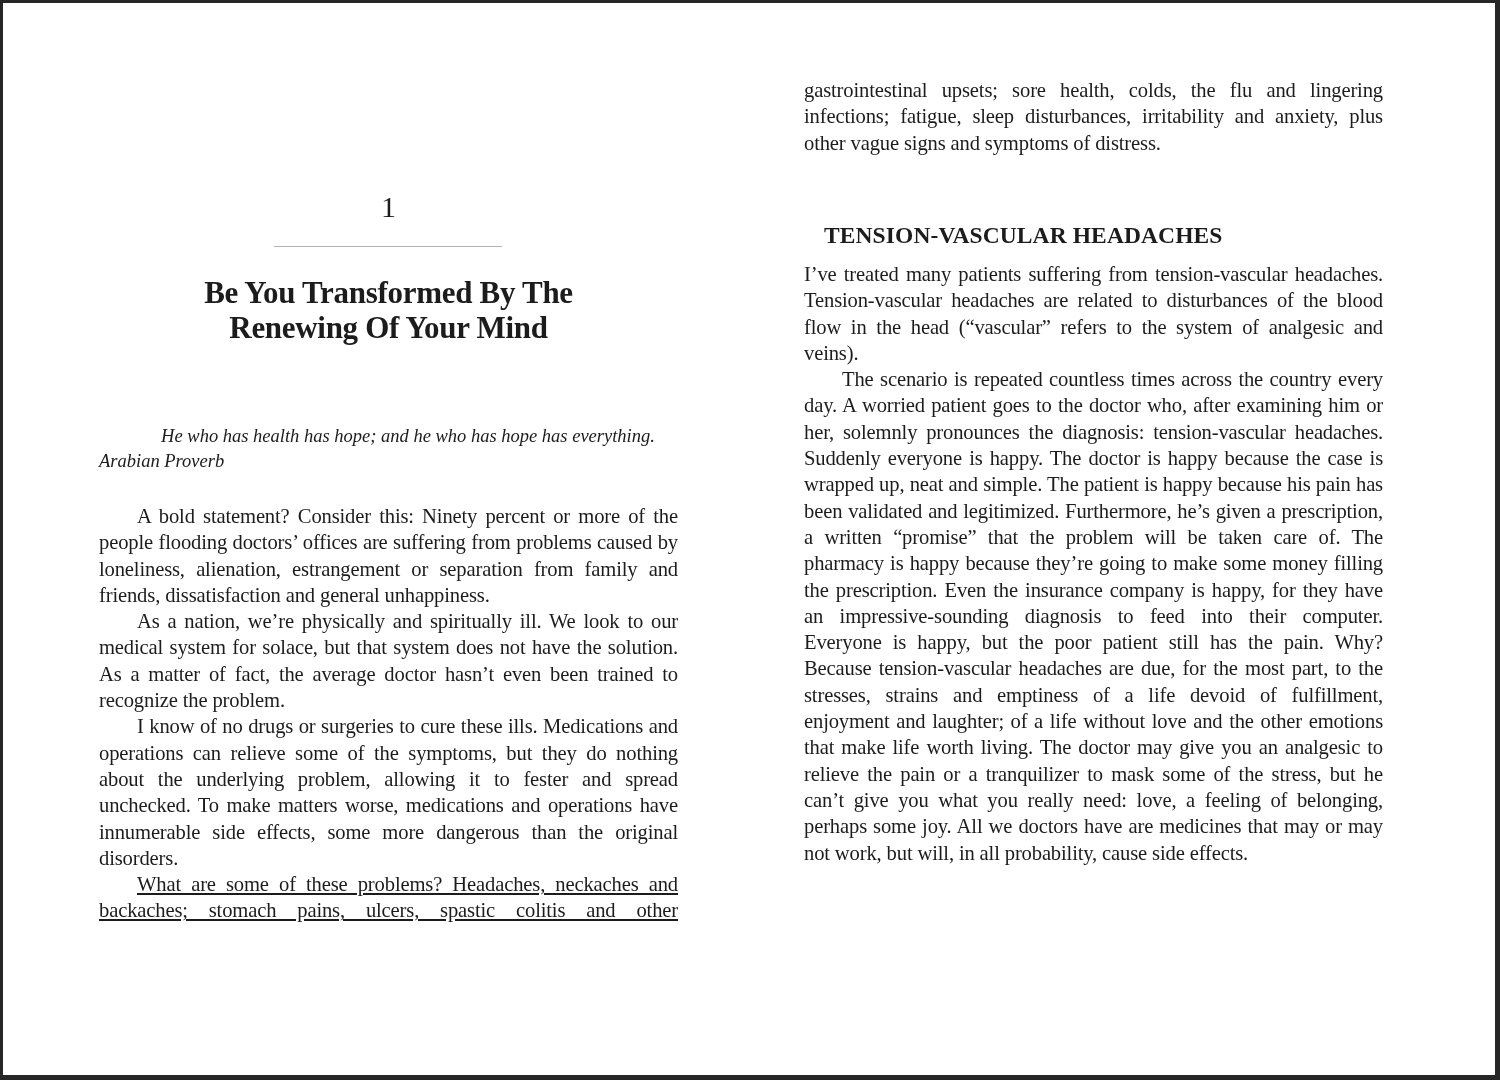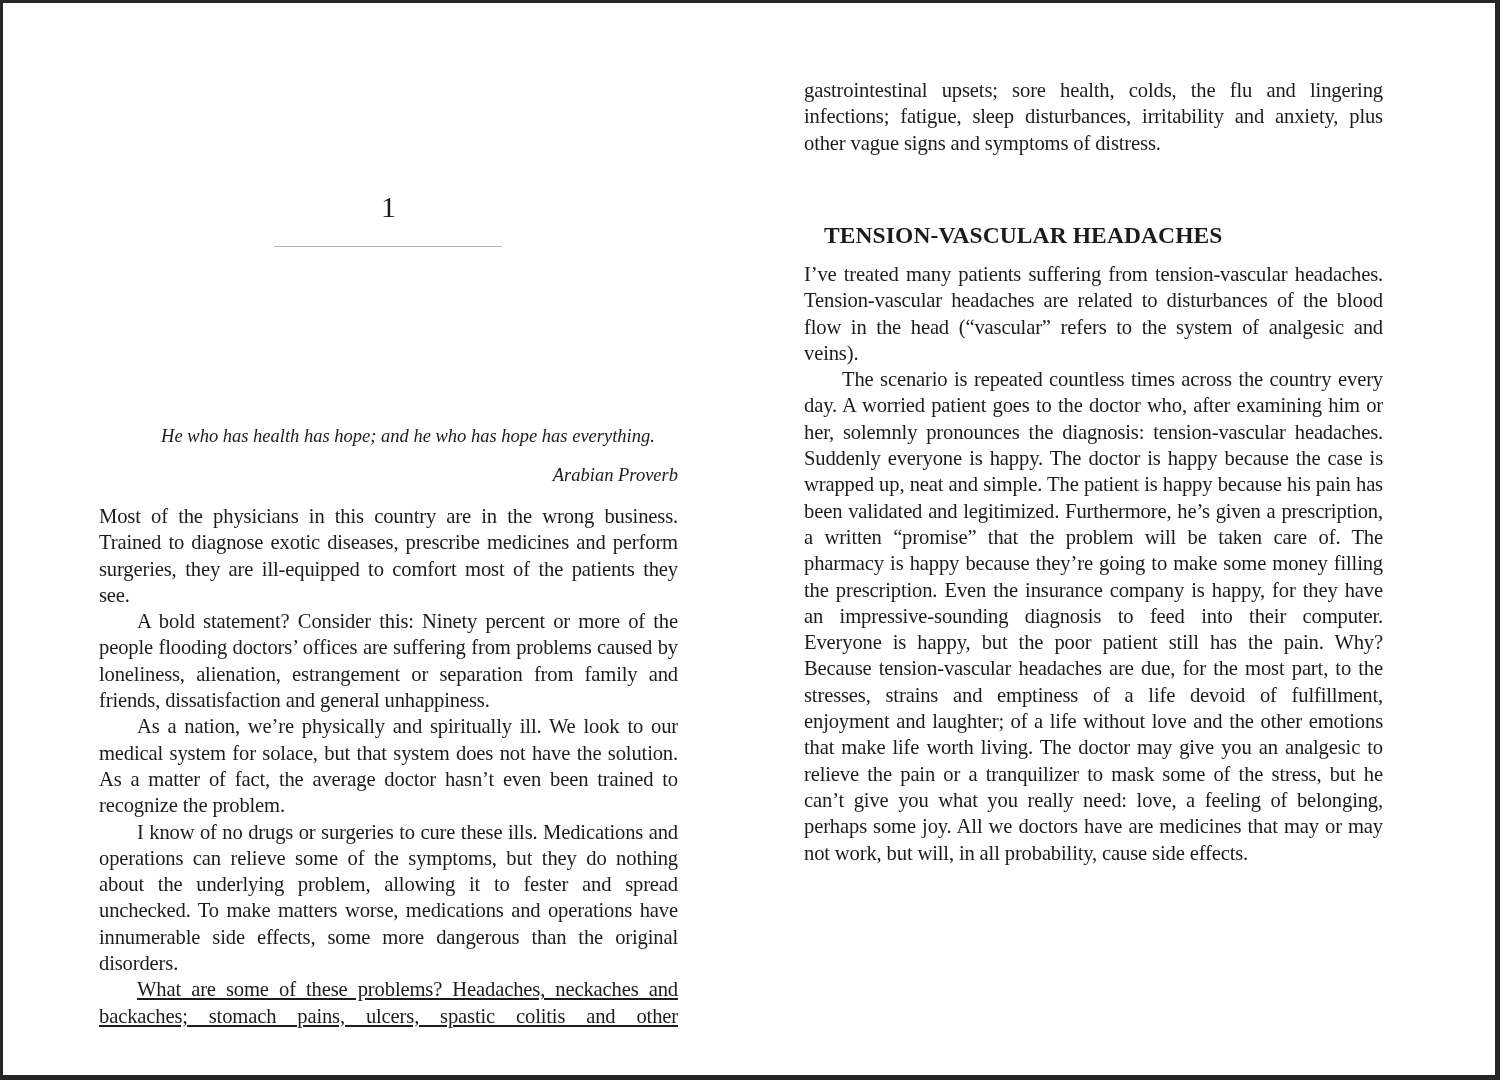--- a/index.html
+++ b/index.html
@@ -70,23 +70,21 @@
       font-size: 18.5px;
       line-height: 25px;
     }
     .epigraph-quote {
       display: block;
       text-align: center;
       padding-left: 39px;
     }
     .epigraph-source {
       display: block;
-      text-align: right;
       padding-right: 0;
-      margin-top: 14px;
     }
 
     .body-text {
       position: absolute;
       left: 0;
       width: 100%;
       font-size: 20.6px;
       line-height: 26.3px;
       text-align: justify;
       letter-spacing: -0.15px;
@@ -119,26 +117,29 @@
     .right-body { top: 258px; }
   </style>
 </head>
 <body>
 
 <div class="spread">
 
   <div class="page page-left">
     <div class="chapter-number">1</div>
     <div class="chapter-rule"></div>
+    <h1 class="chapter-title">
+      <span>Be You Transformed By The</span><br>
+      <span>Renewing Of Your Mind</span>
+    </h1>
     <div class="epigraph">
       <span class="epigraph-quote">He who has health has hope; and he who has hope has everything.</span>
       <span class="epigraph-source">Arabian Proverb</span>
     </div>
     <div class="body-text left-body">
-      <p class="no-indent">Most of the physicians in this country are in the wrong business. Trained to diagnose exotic diseases, prescribe medicines and perform surgeries, they are ill-equipped to comfort most of the patients they see.</p>
       <p>A bold statement? Consider this: Ninety percent or more of the people flooding doctors’ offices are suffering from problems caused by loneliness, alienation, estrangement or separation from family and friends, dissatisfaction and general unhappiness.</p>
       <p>As a nation, we’re physically and spiritually ill. We look to our medical system for solace, but that system does not have the solution. As a matter of fact, the average doctor hasn’t even been trained to recognize the problem.</p>
       <p>I know of no drugs or surgeries to cure these ills. Medications and operations can relieve some of the symptoms, but they do nothing about the underlying problem, allowing it to fester and spread unchecked. To make matters worse, medications and operations have innumerable side effects, some more dangerous than the original disorders.</p>
       <p class="last-justify">What are some of these problems? Headaches, neckaches and backaches; stomach pains, ulcers, spastic colitis and other</p>
     </div>
   </div>
 
   <div class="page page-right">
     <div class="body-text right-top">
       <p class="no-indent">gastrointestinal upsets; sore health, colds, the flu and lingering infections; fatigue, sleep disturbances, irritability and anxiety, plus other vague signs and symptoms of distress.</p>

